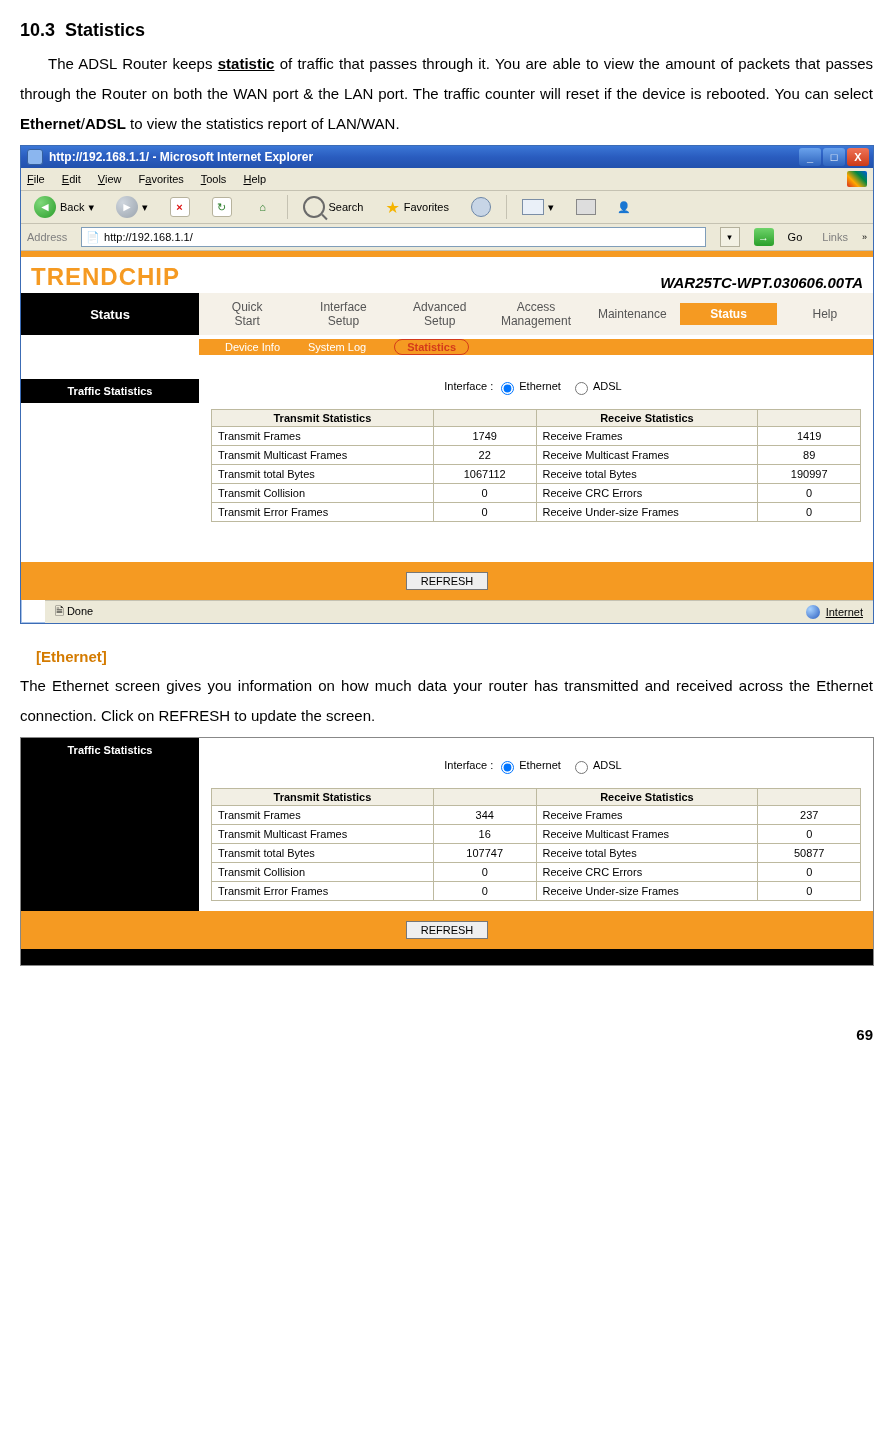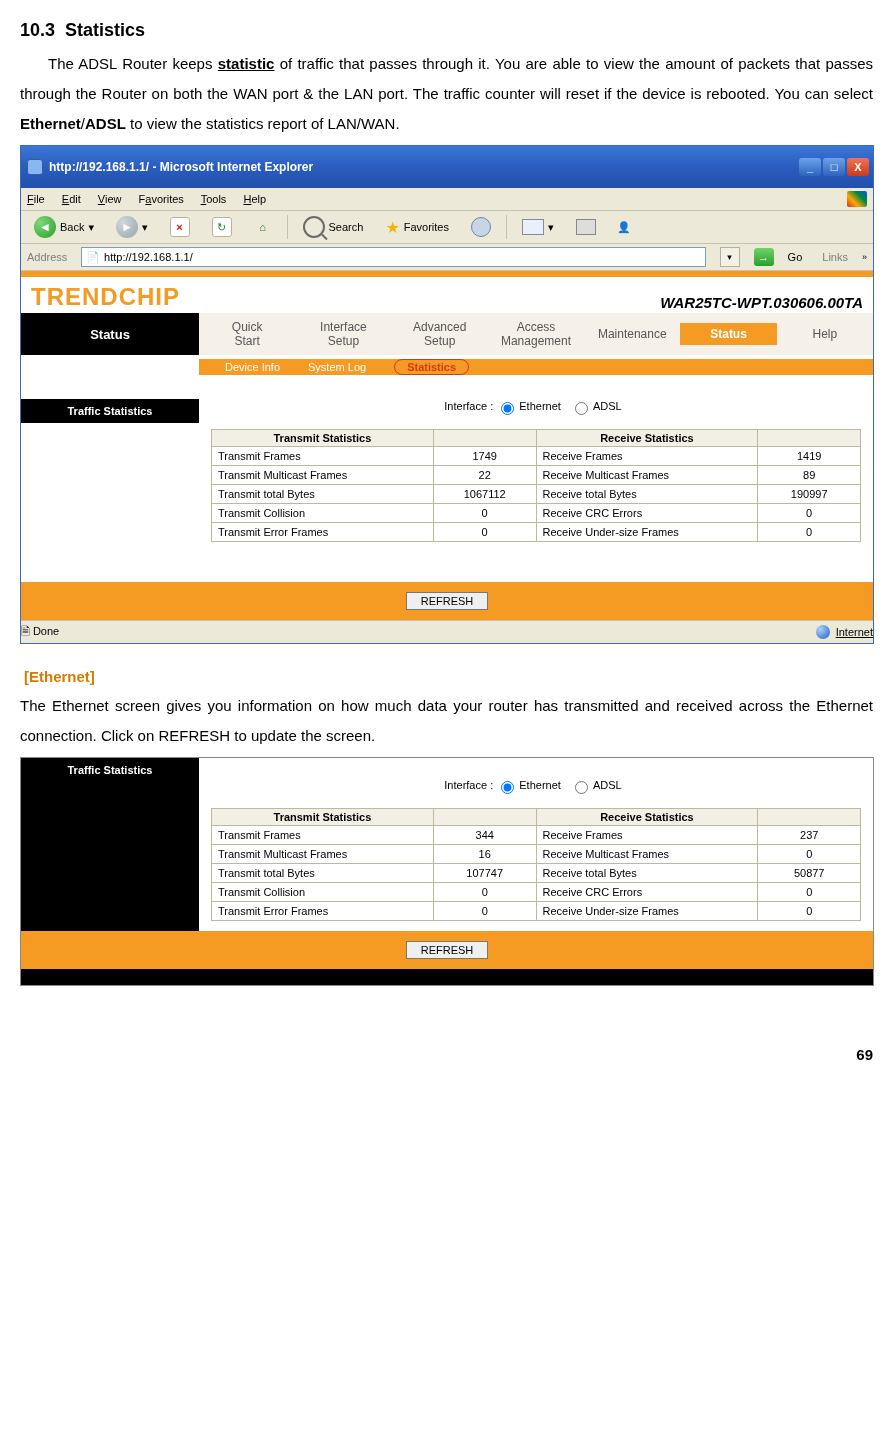--- a/index.html
+++ b/index.html
@@ -30,21 +30,21 @@
     width: 852px;
     border: 1px solid #3c6cb5;
     box-shadow: 0 0 0 1px #a7c2e8 inset;
     margin: 4px 0 24px 0;
     font-size: 11px;
     font-family: Tahoma, Arial, sans-serif;
     color: #000;
   }
   .titlebar {
     display: flex; align-items: center; justify-content: space-between;
-    height: 42px;
+    height: 22px;
     background: linear-gradient(#3b77d6,#2a5cbf 50%,#2151ad);
     color: #fff; font-weight: bold; padding: 0 4px 0 6px;
     font-size: 12px;
   }
   .titlebar .left { display:flex; align-items:center; gap:6px; }
   .ie-logo {
     width:14px;height:14px;border-radius:3px;background:#8bb6ef;border:1px solid #345f9e;position:relative;
   }
   .win-btns { display:flex; gap:2px; }
   .win-btn { width:22px;height:18px;border-radius:3px;display:flex;align-items:center;justify-content:center;font-size:11px;font-weight:bold;color:#fff; }
@@ -105,21 +105,21 @@
   .radio{vertical-align:middle;}
 
   table.stats{width:100%;border-collapse:collapse;font-size:11px;}
   table.stats th{background:#f2efe4;border:1px solid #bdb99f;font-weight:bold;padding:2px;}
   table.stats td{border:1px solid #bdb99f;padding:3px 6px;}
   table.stats td.num{text-align:center;width:90px;}
   table.stats td.label{width:210px;}
   .orange-bar{background:#f59a22;text-align:center;padding:10px 0;}
   .btn{background:#efefef;border:1px solid #777;padding:2px 14px;font-size:11px;}
 
-  .statusbar{display:flex;align-items:center;justify-content:space-between;background:#ece9d8;border-top:1px solid #c5c2b2;height:22px;padding:0 0;font-size:11px;}
+  .statusbar{display:flex;align-items:center;justify-content:space-between;background:#ece9d8;border-top:1px solid #c5c2b2;height:22px;padding:0 10px;font-size:11px;margin-left:24px;}
   .statusbar .right{display:flex;align-items:center;gap:6px;text-decoration:underline;}
   .globe{width:14px;height:14px;border-radius:50%;background:radial-gradient(circle at 30% 30%,#a7d2ff,#2a5cbf);}
   .page-number{font-size:15px;font-weight:bold;text-align:right;margin-top:60px;}
 </style>
 </head>
 <body>
 
 <p class="section-title">
   <span>10.3</span>&nbsp;
   <span>Statistics</span>
@@ -286,21 +286,21 @@
 
   <div class="statusbar">
     <span>🗎 <span>Done</span></span>
     <div class="right">
       <span class="globe"></span>
       <span>Internet</span>
     </div>
   </div>
 </div>
 
-<p class="link-orange" style="font-size:15px;margin:12px 0 6px 4px;">[Ethernet]</p>
+<p class="link-orange" style="font-size:15px;margin:12px 0 6px 16px;">[Ethernet]</p>
 <p class="body-text">The Ethernet screen gives you information on how much data your router has transmitted and received across the Ethernet connection. Click on REFRESH to update the screen.</p>
 
 <div class="ie-window" style="border:1px solid #888;">
   <div class="content-area" style="background:#fff;">
     <div class="left-col" style="background:#000;min-height:160px;">
       <div class="black-label" style="margin-top:0;">Traffic Statistics</div>
     </div>
     <div class="right-col">
       <div class="iface-row">
         <span>Interface :</span>

